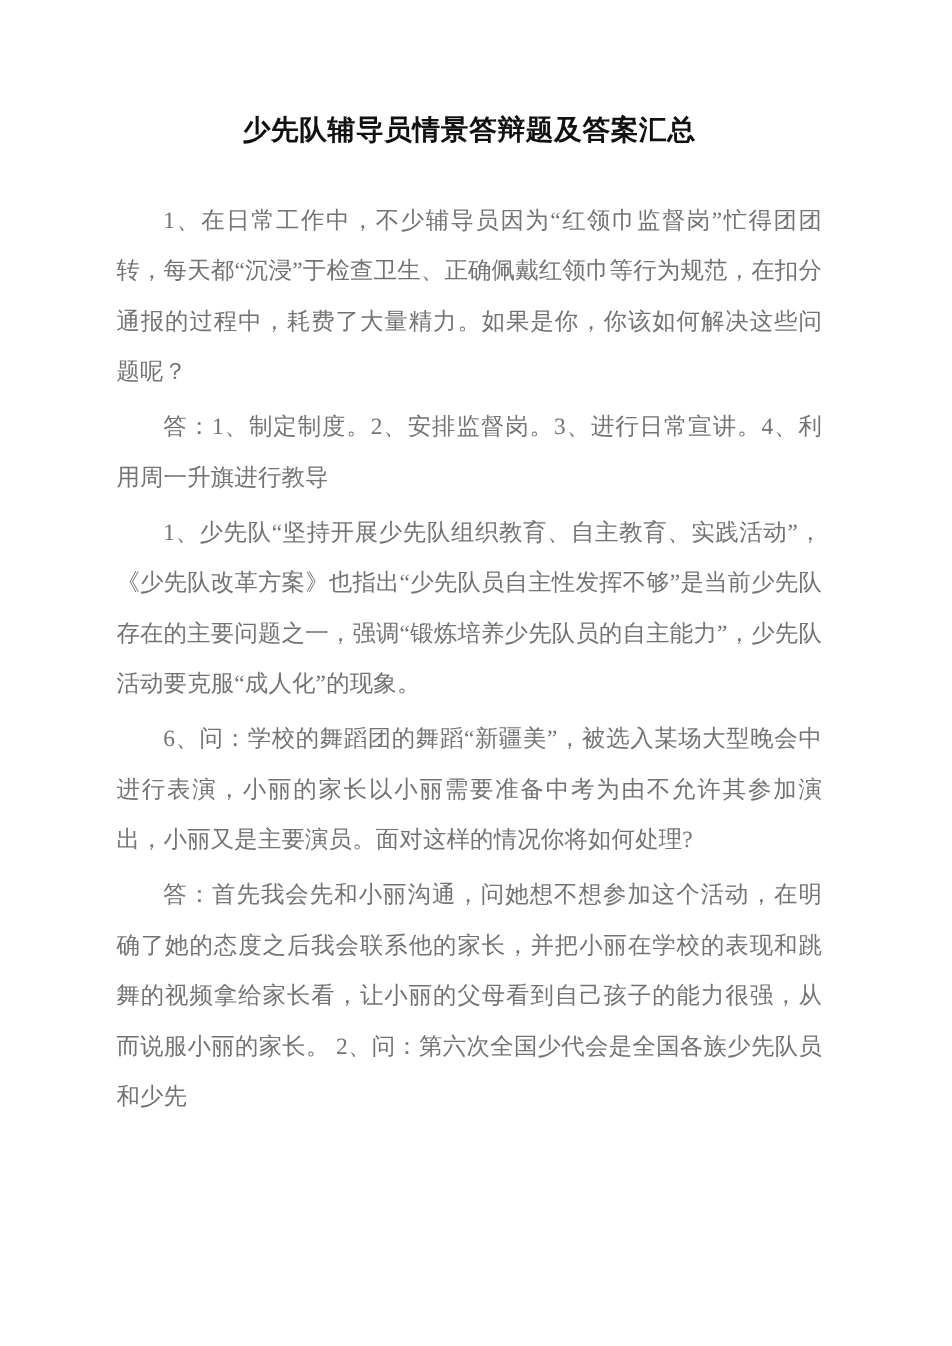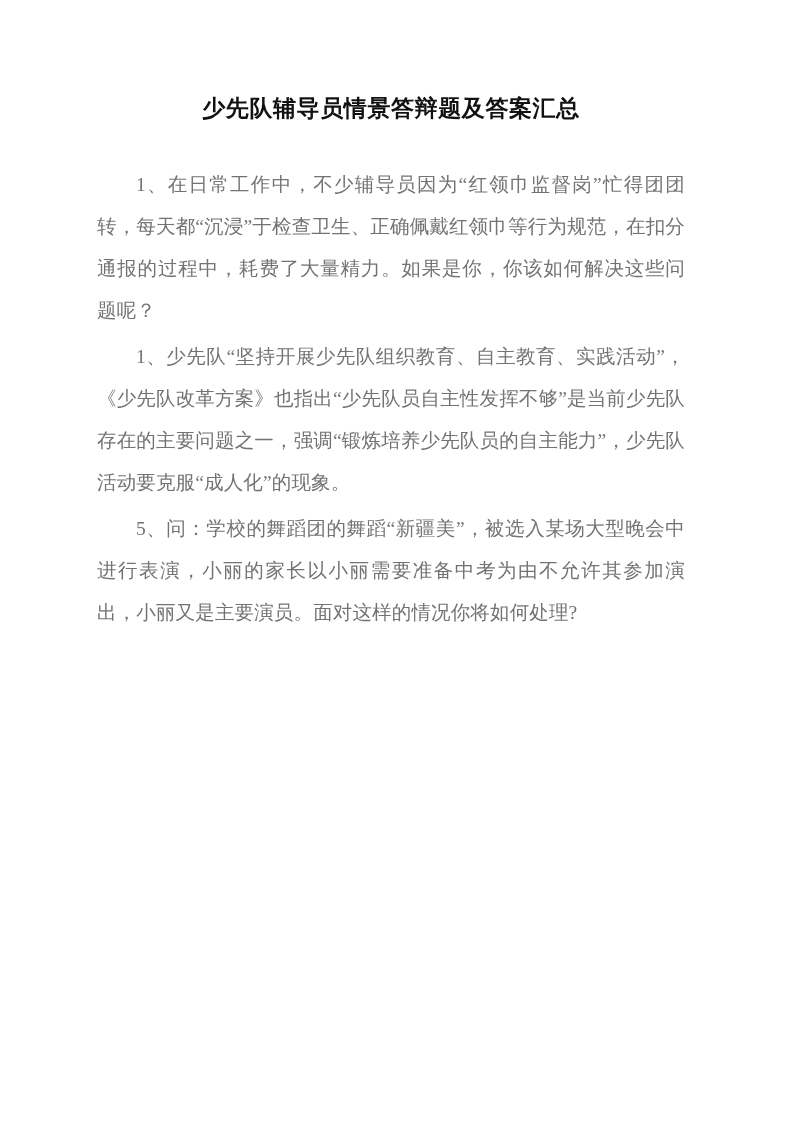--- a/index.html
+++ b/index.html
@@ -54,21 +54,23 @@
 </head>
 <body>
 
 <div class="page">
   <div class="doc-body">
 
     <h1 class="doc-title">少先队辅导员情景答辩题及答案汇总</h1>
 
     <p class="para">1、在日常工作中，不少辅导员因为“红领巾监督岗”忙得团团转，每天都“沉浸”于检查卫生、正确佩戴红领巾等行为规范，在扣分通报的过程中，耗费了大量精力。如果是你，你该如何解决这些问题呢？</p>
 
+    <p class="para">答：1、制定制度。2、安排监督岗。3、进行日常宣讲。4、利用周一升旗进行教导</p>
 
     <p class="para">1、少先队“坚持开展少先队组织教育、自主教育、实践活动”，《少先队改革方案》也指出“少先队员自主性发挥不够”是当前少先队存在的主要问题之一，强调“锻炼培养少先队员的自主能力”，少先队活动要克服“成人化”的现象。</p>
 
 
-    <p class="para">5、问：学校的舞蹈团的舞蹈“新疆美”，被选入某场大型晚会中进行表演，小丽的家长以小丽需要准备中考为由不允许其参加演出，小丽又是主要演员。面对这样的情况你将如何处理?</p>
+    <p class="para">6、问：学校的舞蹈团的舞蹈“新疆美”，被选入某场大型晚会中进行表演，小丽的家长以小丽需要准备中考为由不允许其参加演出，小丽又是主要演员。面对这样的情况你将如何处理?</p>
 
+    <p class="para">答：首先我会先和小丽沟通，问她想不想参加这个活动，在明确了她的态度之后我会联系他的家长，并把小丽在学校的表现和跳舞的视频拿给家长看，让小丽的父母看到自己孩子的能力很强，从而说服小丽的家长。 2、问：第六次全国少代会是全国各族少先队员和少先</p>
 
   </div>
 </div>
 
 </body></html>

